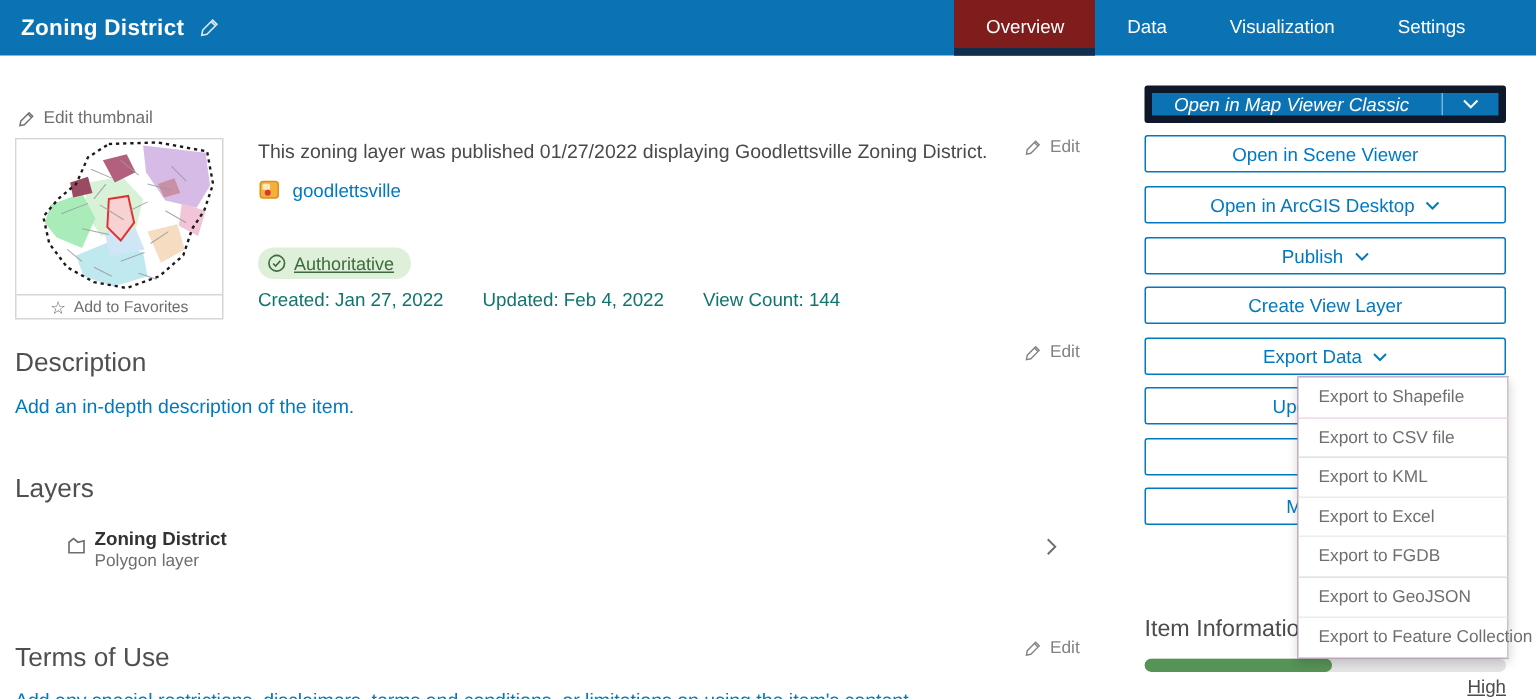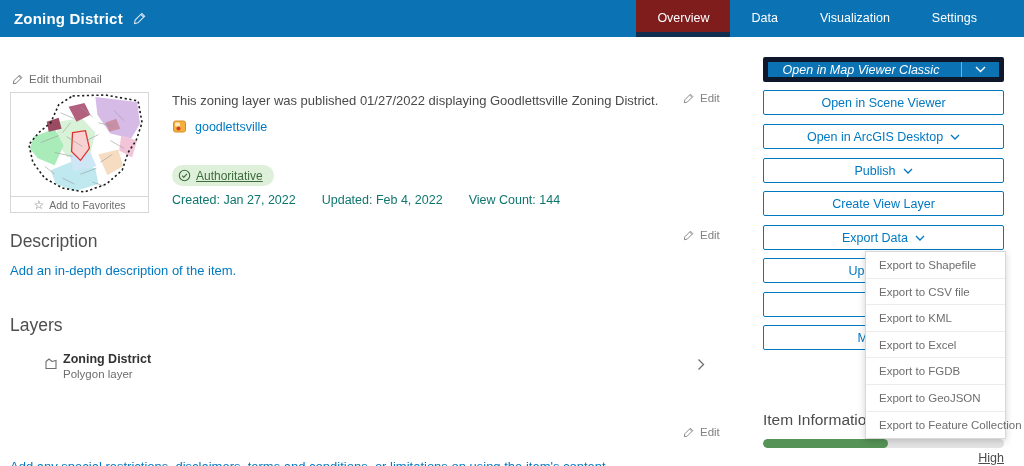--- a/index.html
+++ b/index.html
@@ -205,20 +205,21 @@
     </span>
     <span class="layer-name">Zoning District</span>
     <span class="layer-type">Polygon layer</span>
     <span class="layer-chevron">
       <svg width="8" height="13" viewBox="0 0 8 13">
           <path d="M1.5,1.5 L6.5,6.5 L1.5,11.5" fill="none" stroke="currentColor" stroke-width="1.3"></path>
         </svg>
     </span>
   </div>
 
+  <div class="h2 h-terms">Terms of Use</div>
   <div class="edit-link edit-3">
     <span>
       <svg width="11" height="11" viewBox="0 0 12 12">
           <path d="M8.1,1.3 L10.7,3.9 L4.6,10 L1.4,10.6 L2,7.4 Z M7.2,2.2 L9.8,4.8" fill="none" stroke="currentColor" stroke-width="1"></path>
         </svg>
     </span>
     <span>Edit</span>
   </div>
   <div class="placeholder-link terms-link">Add any special restrictions, disclaimers, terms and conditions, or limitations on using the item's content.</div>
 

